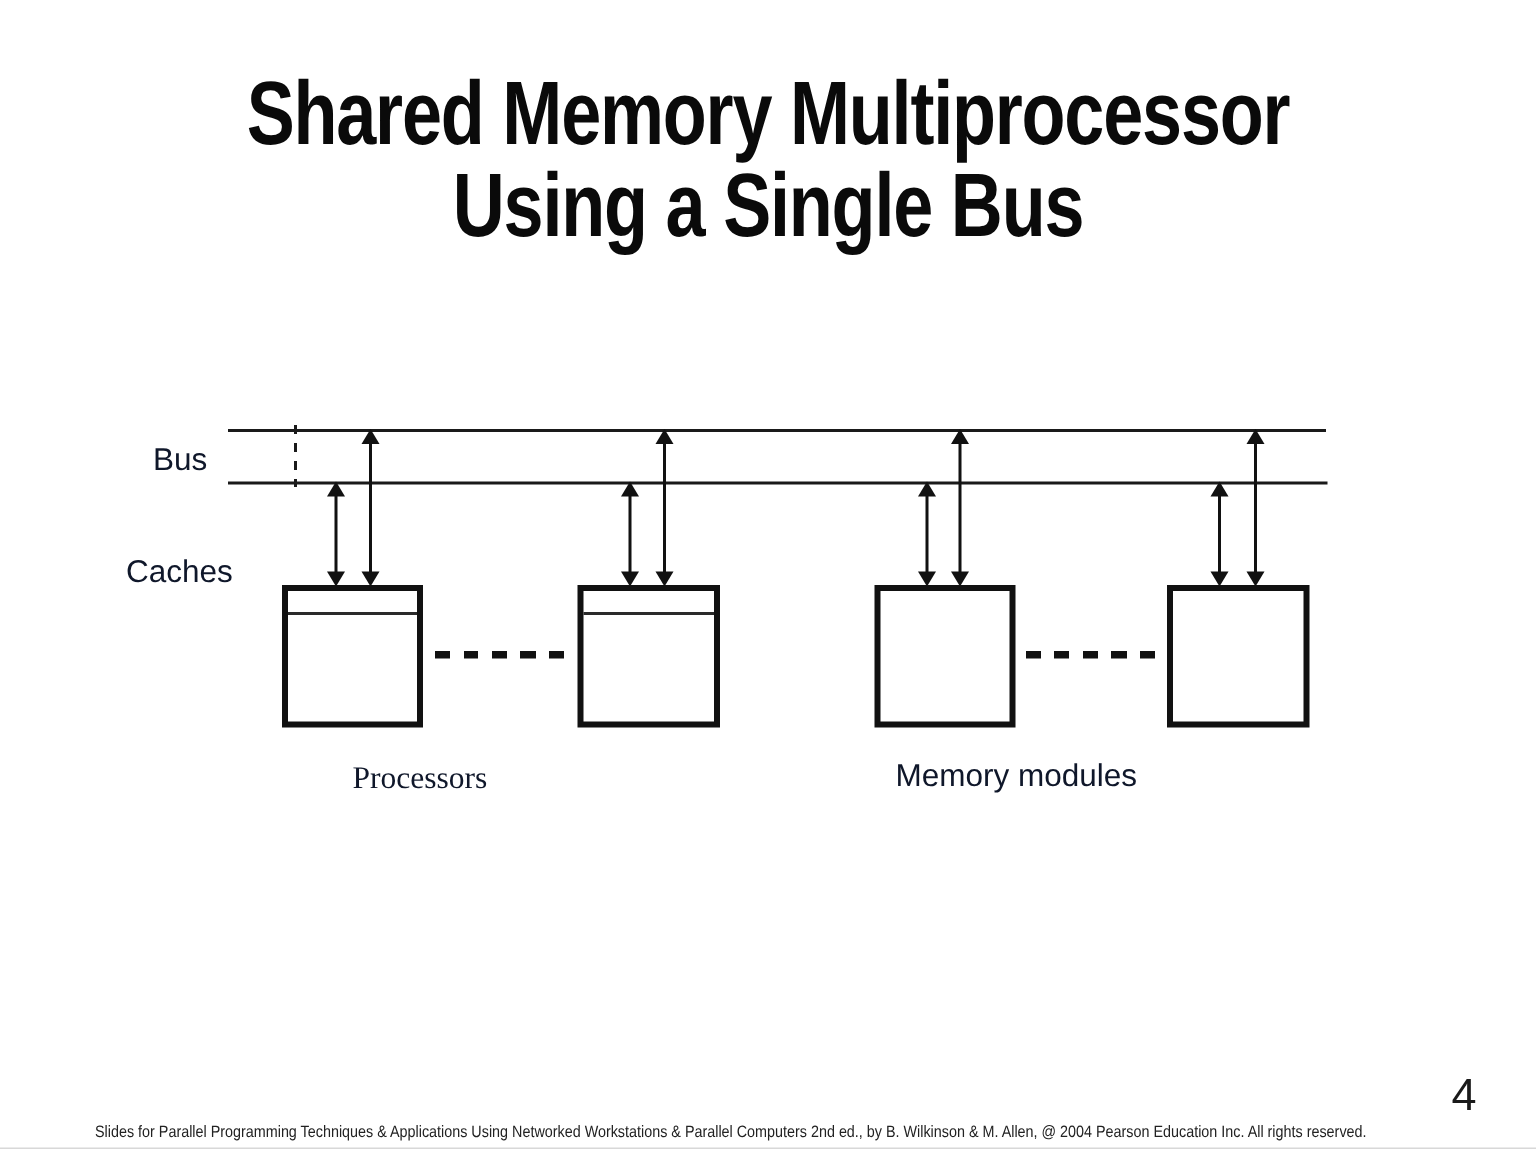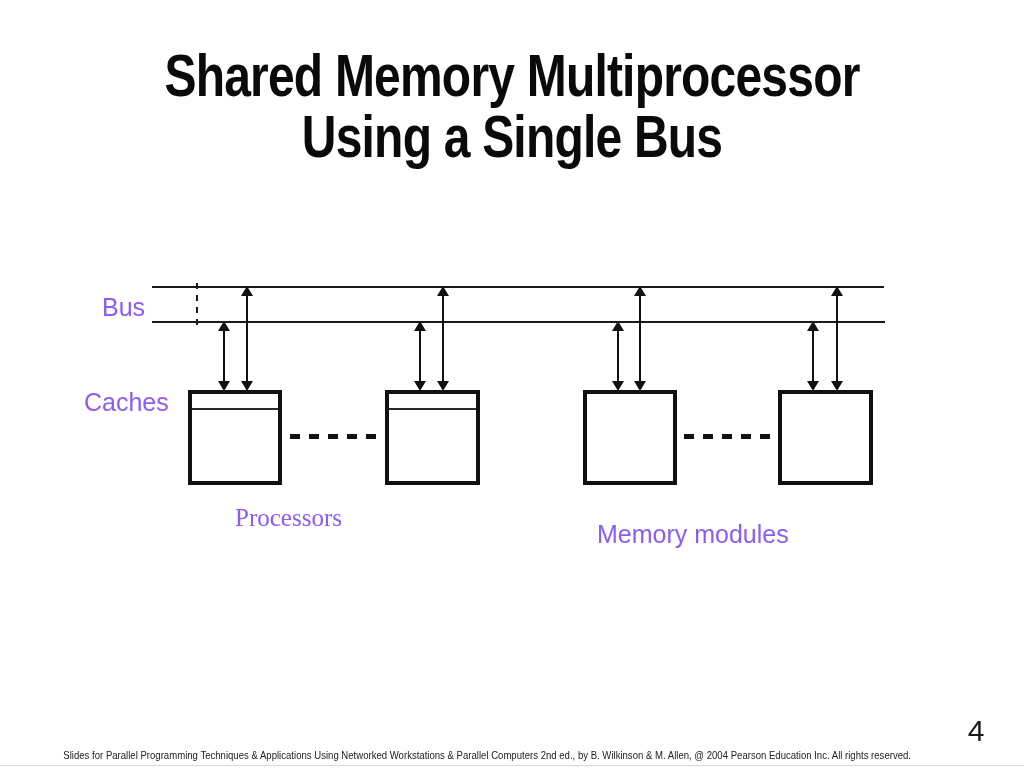--- a/index.html
+++ b/index.html
@@ -78,23 +78,23 @@
   
   .ellipsis-dashes {
     position: absolute;
     height: 5px;
     background-image: repeating-linear-gradient(to right, #111 0 10px, transparent 10px 19px);
   }
 
   
   .diag-label {
     position: absolute;
-    font-size: 25px;
+    font-size: 21px;
     line-height: 32px;
-    color: #8b5cf6;
+    color: #0f172a;
     white-space: nowrap;
   }
 
   
   .page-number {
     position: absolute;
     top: 716px; left: 956px;
     width: 40px;
     text-align: center;
     font-size: 30px;
@@ -170,22 +170,22 @@
   <div class="cache-strip"></div>
 </div>
 
 <div class="unit-box" style="left:583px; top:390px;"></div>
 <div class="unit-box" style="left:778px; top:390px; width:95px;"></div>
 
 <div class="ellipsis-dashes" style="left:290px; top:434px; width:86px;"></div>
 <div class="ellipsis-dashes" style="left:684px; top:434px; width:89px;"></div>
 
 <div class="diag-label" style="left:102px; top:291px;">Bus</div>
-<div class="diag-label" style="left:84px; top:386px;">Caches</div>
+<div class="diag-label" style="left:84px; top:366px;">Caches</div>
 <div class="diag-label" style="left:235px; top:502px;font-family:Liberation Serif, serif;">Processors</div>
-<div class="diag-label" style="left:597px; top:502px;margin-top:16px;">Memory modules</div>
+<div class="diag-label" style="left:597px; top:502px;">Memory modules</div>
 
 <div class="page-number">4</div>
 
 <div class="footer-credit">
   <span>Slides for Parallel Programming Techniques &amp; Applications Using Networked Workstations &amp; Parallel Computers 2nd ed., by B. Wilkinson &amp; M. Allen, @ 2004 Pearson Education Inc. All rights reserved.</span>
 </div>
 <div class="bottom-edge"></div>
 
 </body></html>

